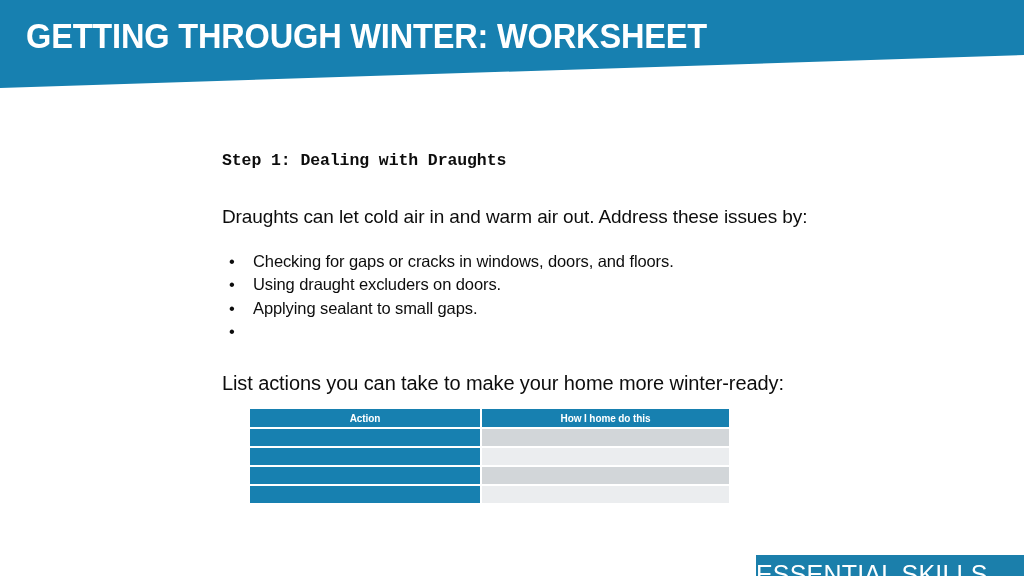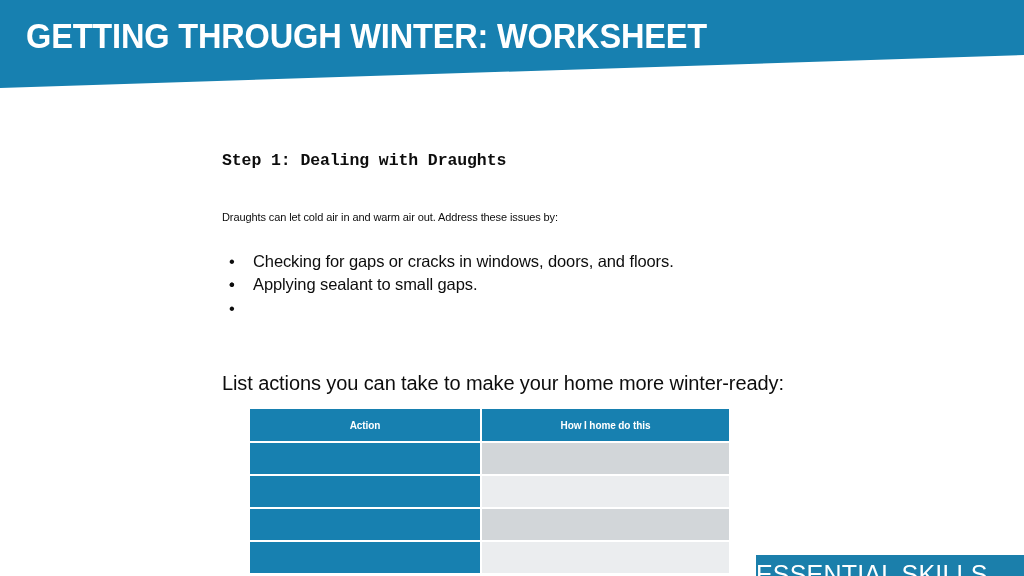--- a/index.html
+++ b/index.html
@@ -58,21 +58,21 @@
     line-height: 22px;
     margin: 0;
     letter-spacing: -0.1px;
     font-family: Liberation Mono, monospace;
   }
   .intro-paragraph {
     margin: 0;
     position: absolute;
     left: 0;
     top: 56px;
-    font-size: 11px;
+    font-size: 19px;
     line-height: 22px;
     letter-spacing: -0.1px;
     white-space: nowrap;
   }
   .bullet-list {
     position: absolute;
     left: 0;
     top: 100px;
     margin: 0;
     padding: 0;
@@ -110,21 +110,21 @@
     left: 248px;
     top: 407px;
     width: 483px;
     border-collapse: separate;
     border-spacing: 2px 2px;
     table-layout: fixed;
     margin: 0;
   }
   .worksheet-table th,
   .worksheet-table td {
-    padding: 8px;
+    padding: 1px;
     margin: 0;
     border: 0;
   }
   .col-action  { width: 229px; }
   .col-how     { width: 246px; }
 
   .table-head-cell {
     background: #1780b0;
     color: #ffffff;
     height: 16px;
@@ -176,20 +176,21 @@
 
   <p class="intro-paragraph">Draughts can let cold air in and warm air out. Address these issues by:</p>
 
   <ul class="bullet-list">
     <li class="bullet-item">
       <span class="bullet-dot">•</span>
       <span>Checking for gaps or cracks in windows, doors, and floors.</span>
     </li>
     <li class="bullet-item">
       <span class="bullet-dot">•</span>
+      <span>Using draught excluders on doors.</span>
     </li>
     <li class="bullet-item">
       <span class="bullet-dot">•</span>
       <span>Applying sealant to small gaps.</span>
     </li>
     <li class="bullet-item">
       <span class="bullet-dot">•</span>
     </li>
   </ul>
 

